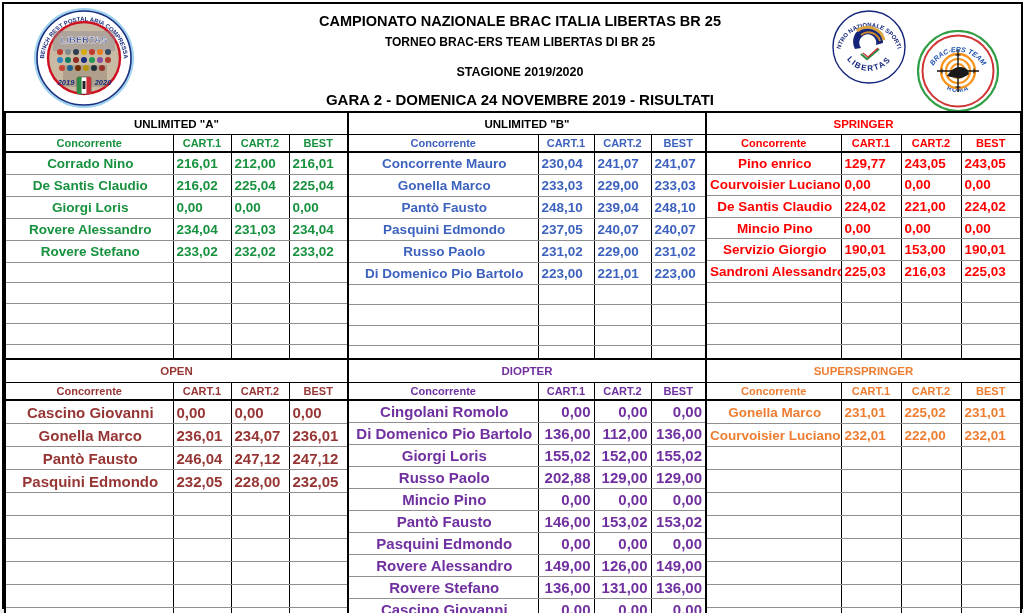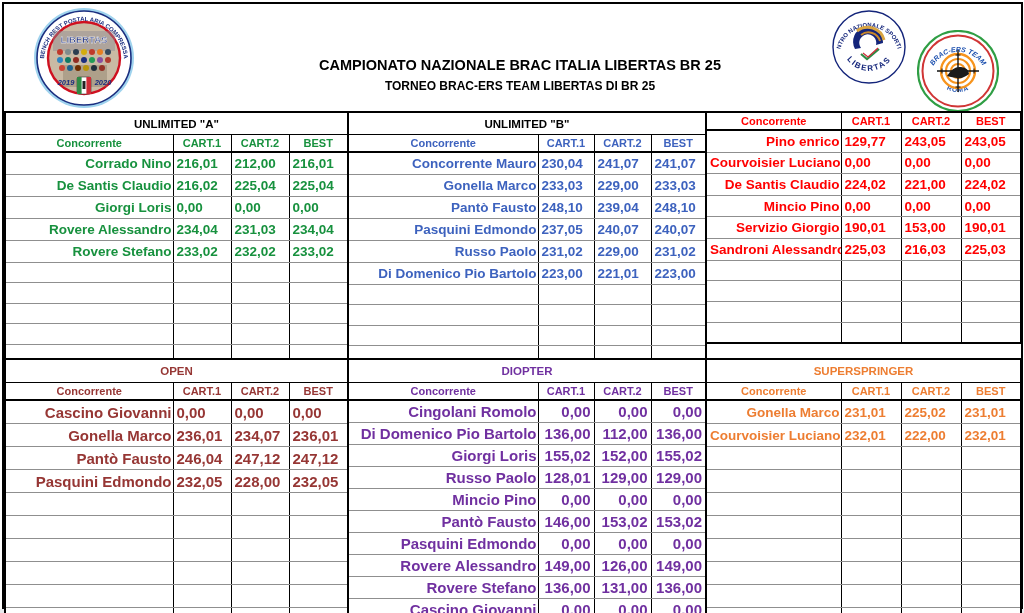--- a/index.html
+++ b/index.html
@@ -5,21 +5,21 @@
   html,body{margin:0;padding:0;}
   body{
     width:1024px;height:613px;position:relative;
     font-family:"Liberation Sans",sans-serif;
     background:#e7e9ec;
   }
   .sheet{position:absolute;left:0;top:0;width:1024px;height:609px;background:#ffffff;}
   .frame{position:absolute;left:2px;top:2px;width:1017px;height:603px;border:2px solid #000;}
 
   
-  .hdr-title{position:absolute;left:160px;width:720px;text-align:center;color:#000;font-weight:bold;margin-top:44px;}
+  .hdr-title{position:absolute;left:160px;width:720px;text-align:center;color:#000;font-weight:bold;}
   .hdr-l1{top:13px;font-size:14.5px;}
   .hdr-l2{top:35px;font-size:12px;}
   .hdr-l3{top:65px;font-size:12.5px;}
   .hdr-l4{top:91px;font-size:15px;}
   .logo{position:absolute;}
   #logo-libertas{left:33px;top:7px;}
   #logo-cns{left:831px;top:9px;}
   #logo-brac{left:917px;top:30px;}
 
   
@@ -37,21 +37,21 @@
     border-bottom:1px solid #000;color:var(--ttc);
   }
   tr.head-row td{
     text-align:center;font-weight:bold;font-size:11px;height:14px;
     border-bottom:2px solid #000;border-right:1px solid #000;color:var(--tc);
   }
   tr.r-data td,tr.r-empty td{
     border-right:1px solid #000;border-bottom:1px solid #8f8f8f;
   }
   tr.r-data td{color:var(--tc);font-weight:bold;}
-  td.name{text-align:right;padding-left:3px;}
+  td.name{text-align:center;padding-left:3px;}
   td.num.left{text-align:left;padding-left:3px;}
   td.num.right{text-align:right;padding-right:3px;}
 
   
   .top-tbl tr.r-data td{height:19px;font-size:13.5px;}
   .top-tbl tr.r-empty td{height:17.4px;}
   #host-2 tr.r-data td{height:18.6px;}
   #host-2 tr.r-empty td{height:17.7px;}
   .bot-tbl tr.title-row td{height:20px;}
   .bot-tbl tr.r-data td{height:20px;font-size:15px;}
@@ -347,20 +347,23 @@
     </div>
   <div class="tbl top-tbl" id="host-2">
       <table class="grid" style="--tc: #FF0000; --ttc: #FF0000;">
         <colgroup>
           <col style="width: 135px;">
           <col style="width: 60px;">
           <col style="width: 60px;">
           <col style="width: 60px;">
         </colgroup>
         <tbody>
+          <tr class="title-row">
+            <td colspan="4">SPRINGER</td>
+          </tr>
           <tr class="head-row">
             <td>Concorrente</td>
             <td>CART.1</td>
             <td>CART.2</td>
             <td>BEST</td>
           </tr>
           <tr class="r-data">
             <td class="name">Pino enrico</td>
             <td class="num left">129,77</td>
             <td class="num left">243,05</td>
@@ -535,21 +538,21 @@
             <td class="num right">136,00</td>
           </tr>
           <tr class="r-data">
             <td class="name">Giorgi Loris</td>
             <td class="num right">155,02</td>
             <td class="num right">152,00</td>
             <td class="num right">155,02</td>
           </tr>
           <tr class="r-data">
             <td class="name">Russo Paolo</td>
-            <td class="num right">128,01</td>
+            <td class="num right">202,88</td>
             <td class="num right">129,00</td>
             <td class="num right">129,00</td>
           </tr>
           <tr class="r-data">
             <td class="name">Mincio Pino</td>
             <td class="num right">0,00</td>
             <td class="num right">0,00</td>
             <td class="num right">0,00</td>
           </tr>
           <tr class="r-data">

